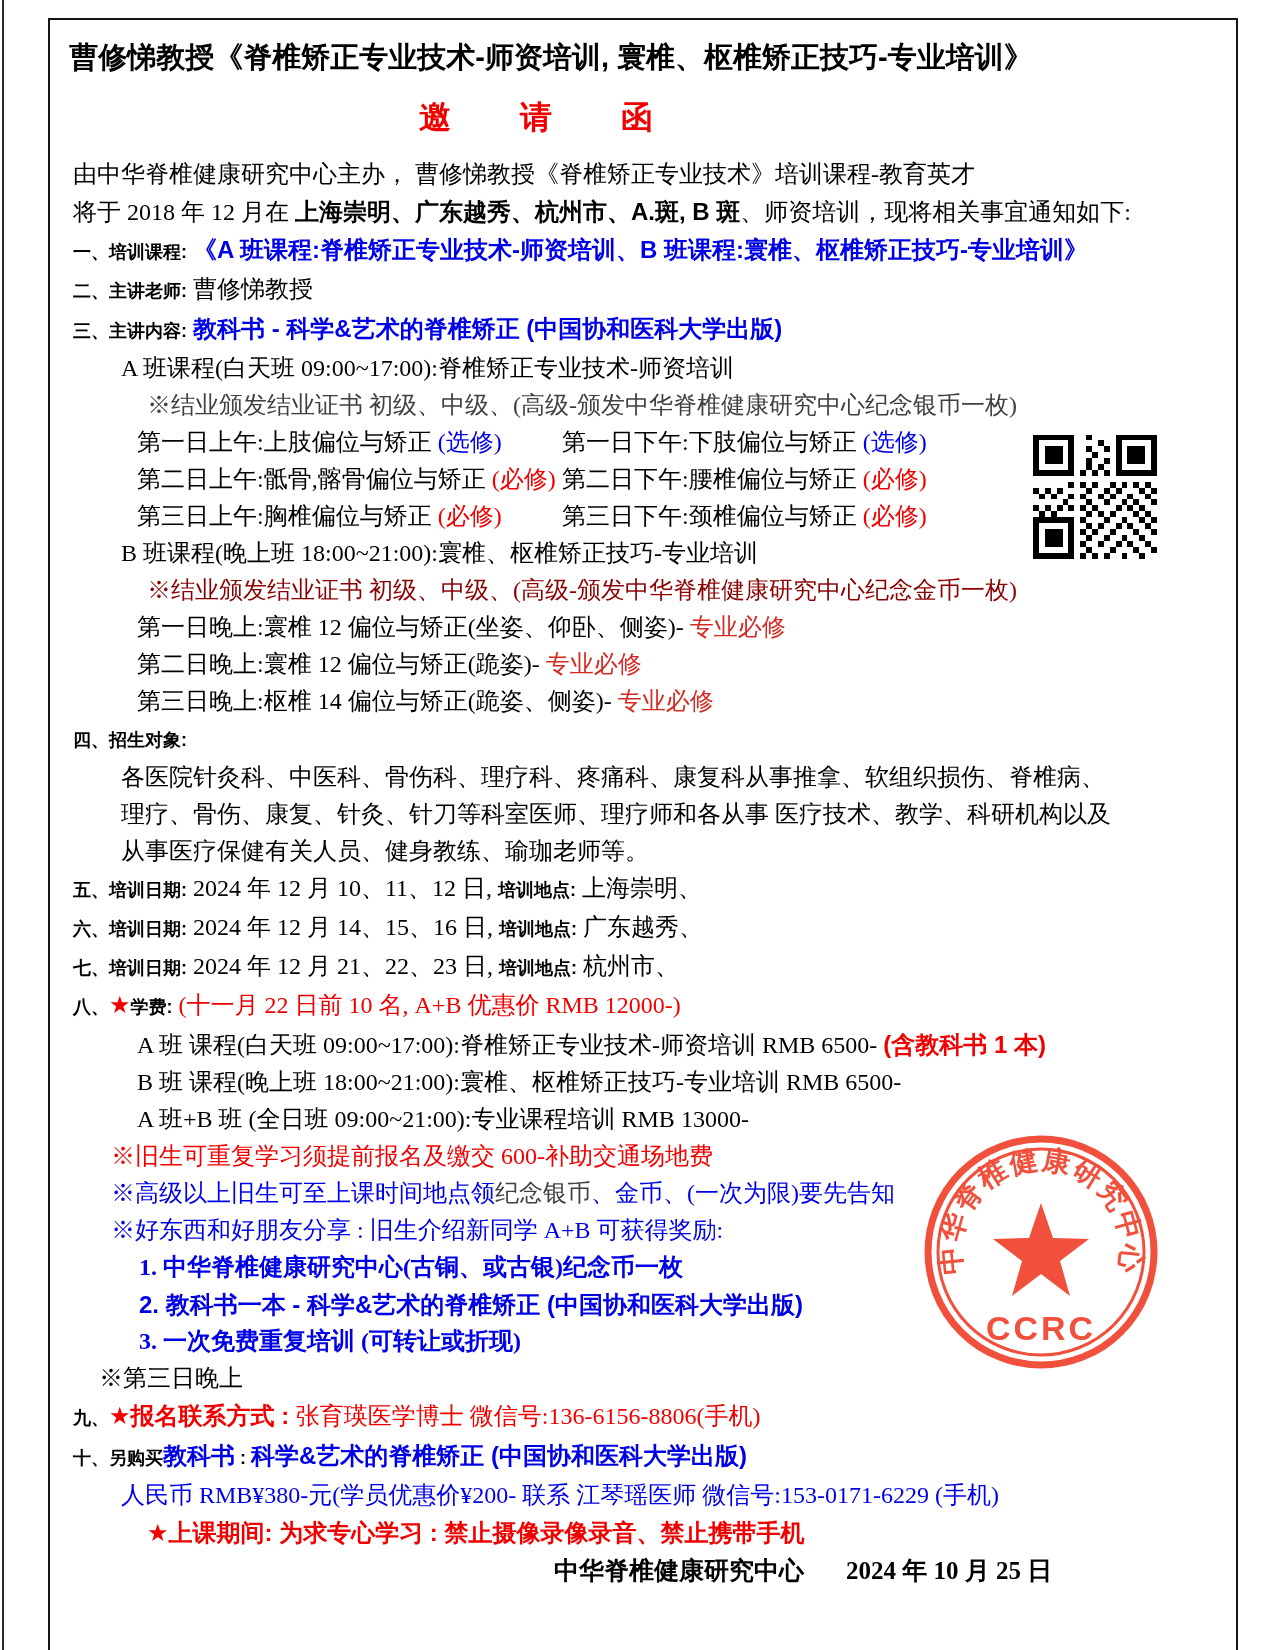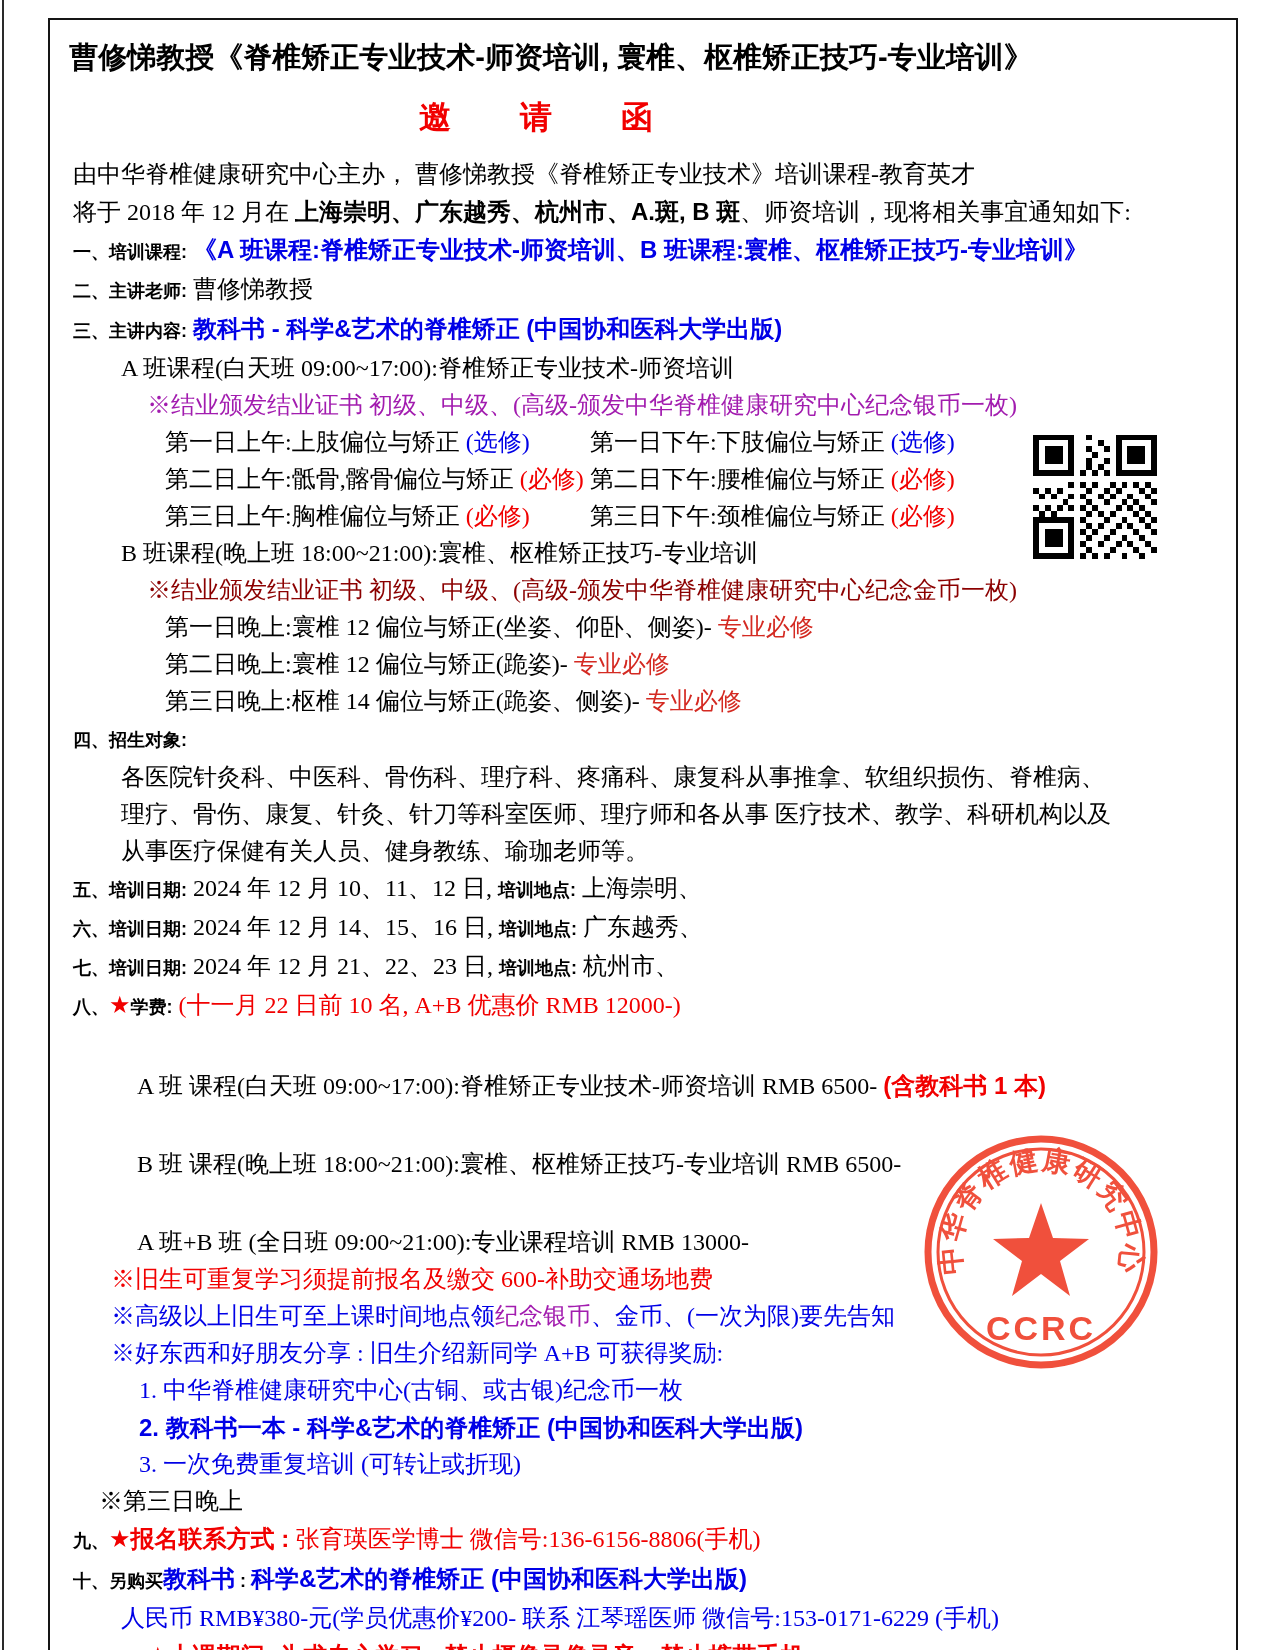--- a/index.html
+++ b/index.html
@@ -26,29 +26,29 @@
   .main-title{
     font-family:"Liberation Sans","DejaVu Sans",sans-serif;
     font-size:32px;font-weight:bold;color:#f10000;text-align:center;
     letter-spacing:30px;line-height:62px;margin:6px 0 8px 0;
   }
   .label{font-family:"Liberation Sans","DejaVu Sans",sans-serif;font-weight:bold;font-size:18px;}
   .blue{color:#0000e6;}
   .bluebold{color:#0000e6;font-weight:bold;font-family:"Liberation Sans","DejaVu Sans",sans-serif;}
   .red{color:#f10000;}
   .redbold{color:#f10000;font-weight:bold;font-family:"Liberation Sans","DejaVu Sans",sans-serif;}
-  .magenta{color:#a21caf;}
+  .magenta{color:#404040;}
   .darkred{color:#8b0000;}
   .sessred{color:#d42a22;}
   .ind1{margin-left:48px;}
   .ind2{margin-left:74px;}
-  .ind3{margin-left:92px;}
-  .indfee{margin-left:64px;margin-top:41px;}
+  .ind3{margin-left:64px;}
+  .indfee{margin-left:64px;}
   .indnote{margin-left:38px;}
-  .indreward{margin-left:66px;}
+  .indreward{margin-left:66px;font-weight:bold;}
   .indmeal{margin-left:26px;}
   .sched-row{display:flex;}
   .sched-left{width:425px;}
   .star{color:#f10000;}
   .footer-line{padding-left:492px;}
   .footer-org{font-family:"Liberation Sans","DejaVu Sans",sans-serif;font-weight:bold;font-size:25px;}
   .footer-date{margin-left:42px;font-size:25px;font-weight:bold;text-align:center;}
   .qr{position:absolute;left:1033px;top:433px;width:124px;height:127px;}
   .stamp{position:absolute;left:922px;top:1133px;width:238px;height:238px;pointer-events:none;}
 </style>

